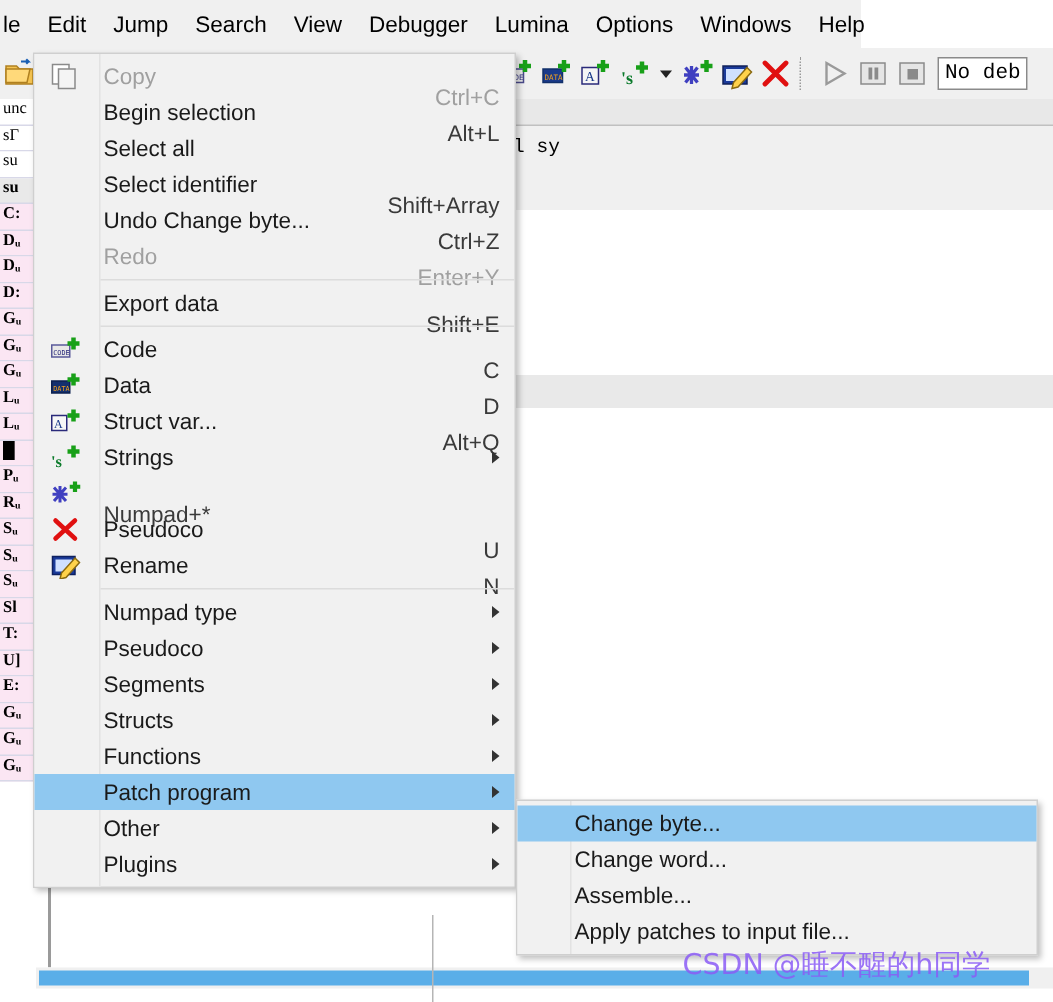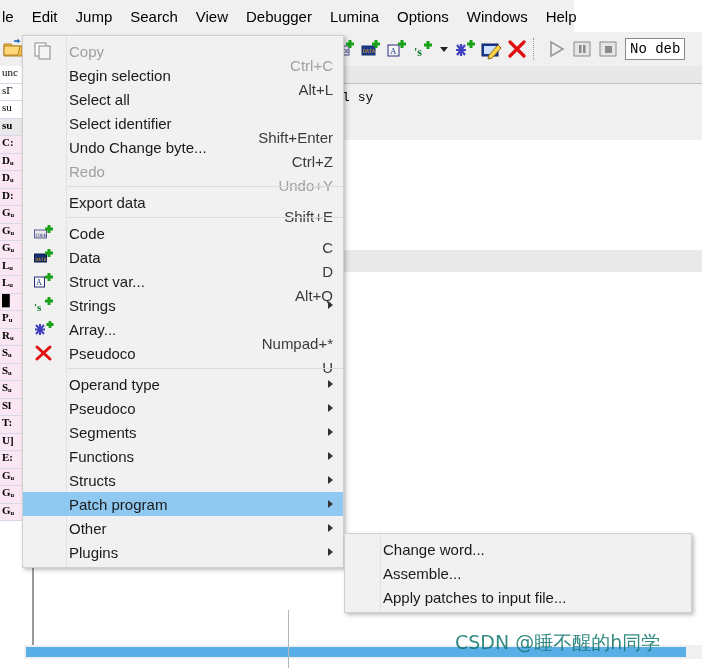--- a/index.html
+++ b/index.html
@@ -131,21 +131,21 @@
   .submenu .icongutter {
     position:absolute; left:0; top:0; width:36px; height:100%;
     background:#f1f1f1; border-right:1px solid #e2e2e2;
   }
   .submenu .mrow { padding-left:38px; height:24px;}
   .submenu .micon { left:8px; }
 
   
   .watermark {
     position:absolute; left:455px; top:630px; z-index:40;
-    font-size:19px; color:#0f766e; white-space:nowrap; opacity:.85;
+    font-size:19px; color:#8b5cf6; white-space:nowrap; opacity:.85;
     font-family:"DejaVu Sans", sans-serif;
   }
   .vline { position:absolute; width:1px; background:#b5b5b5; }
 </style>
 </head>
 <body>
 
 <div id="root">
 
   <div class="menubar" id="menubar">
@@ -437,29 +437,29 @@
         </div>
         <div class="mrow">
           <span class="mlabel">Begin selection</span>
           <span class="maccel">Alt+L</span>
         </div>
         <div class="mrow">
           <span class="mlabel">Select all</span>
         </div>
         <div class="mrow">
           <span class="mlabel">Select identifier</span>
-          <span class="maccel">Shift+Enter</span>
+          <span class="maccel">Shift+Array</span>
         </div>
         <div class="mrow">
           <span class="mlabel">Undo Change byte...</span>
           <span class="maccel">Ctrl+Z</span>
         </div>
         <div class="mrow dim">
           <span class="mlabel">Redo</span>
-          <span class="maccel">Undo+Y</span>
+          <span class="maccel">Enter+Y</span>
         </div>
         <div class="msep"></div>
         <div class="mrow">
           <span class="mlabel">Export data</span>
           <span class="maccel">Shift+E</span>
         </div>
         <div class="msep"></div>
         <div class="mrow">
           <span class="micon"><svg viewBox="0 0 20 18">
               <rect x="0.5" y="6" width="12" height="8" fill="#e8e8e8" stroke="#5a5a9a"></rect>
@@ -495,71 +495,82 @@
           <span class="mlabel">Strings</span>
           <span class="arrow"></span>
         </div>
         <div class="mrow">
           <span class="micon"><svg viewBox="0 0 20 18">
               <g stroke="#4040c0" stroke-width="2" fill="none">
                 <path d="M6 4v11M1 9.5h10M2 5l8 9M10 5l-8 9"></path>
               </g>
               <path d="M16 1v7M12.5 4.5h7" stroke="#18a018" stroke-width="2.8"></path>
             </svg></span>
-          <span class="mlabel">Array...</span>
           <span class="maccel">Numpad+*</span>
         </div>
         <div class="mrow">
           <span class="micon"><svg viewBox="0 0 20 18">
               <g stroke="#e01010" stroke-width="3" stroke-linecap="round">
                 <path d="M3 3l13 12M16 3L3 15"></path>
               </g>
             </svg></span>
           <span class="mlabel">Pseudoco</span>
           <span class="maccel">U</span>
         </div>
+        <div class="mrow">
+          <span class="micon"><svg viewBox="0 0 20 18">
+              <rect x="1" y="3" width="15" height="12" fill="#1a3a9a" stroke="#0e2060"></rect>
+              <rect x="3" y="5" width="11" height="8" fill="#cfe0ff"></rect>
+              <path d="M7 14l9-10 3 3-9 10-4 1z" fill="#ffd24a" stroke="#8a6a10"></path>
+            </svg></span>
+          <span class="mlabel">Rename</span>
+          <span class="maccel">N</span>
+        </div>
         <div class="msep"></div>
         <div class="mrow">
-          <span class="mlabel">Operand type</span>
+          <span class="mlabel">Numpad type</span>
           <span class="arrow"></span>
         </div>
         <div class="mrow">
           <span class="mlabel">Pseudoco</span>
           <span class="arrow"></span>
         </div>
         <div class="mrow">
           <span class="mlabel">Segments</span>
           <span class="arrow"></span>
         </div>
         <div class="mrow">
+          <span class="mlabel">Structs</span>
+          <span class="arrow"></span>
+        </div>
+        <div class="mrow">
           <span class="mlabel">Functions</span>
-          <span class="arrow"></span>
-        </div>
-        <div class="mrow">
-          <span class="mlabel">Structs</span>
           <span class="arrow"></span>
         </div>
         <div class="mrow hl">
           <span class="mlabel">Patch program</span>
           <span class="arrow"></span>
         </div>
         <div class="mrow">
           <span class="mlabel">Other</span>
           <span class="arrow"></span>
         </div>
         <div class="mrow">
           <span class="mlabel">Plugins</span>
           <span class="arrow"></span>
         </div>
       </div>
   </div>
 
   <div class="submenu">
     <div class="icongutter"></div>
     <div id="sub-body" style="position:relative;z-index:2;padding:3px 0;">
+        <div class="mrow hl">
+          <span class="mlabel">Change byte...</span>
+        </div>
         <div class="mrow">
           <span class="mlabel">Change word...</span>
         </div>
         <div class="mrow">
           <span class="mlabel">Assemble...</span>
         </div>
         <div class="mrow">
           <span class="mlabel">Apply patches to input file...</span>
         </div>
       </div>

